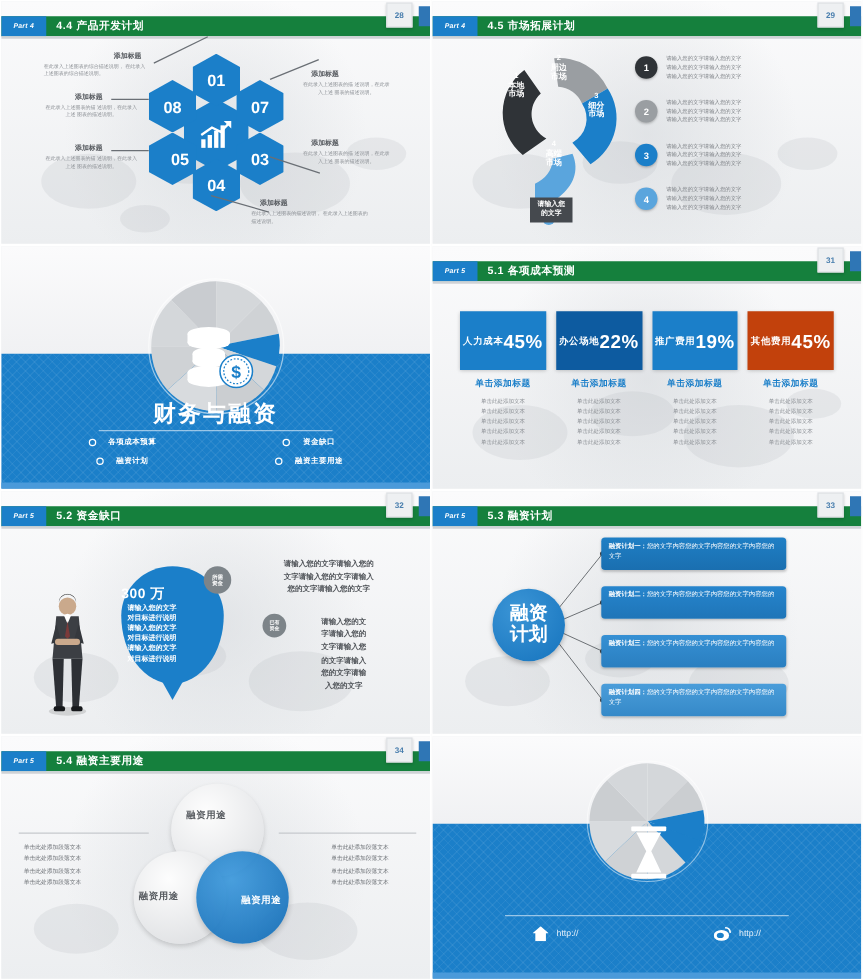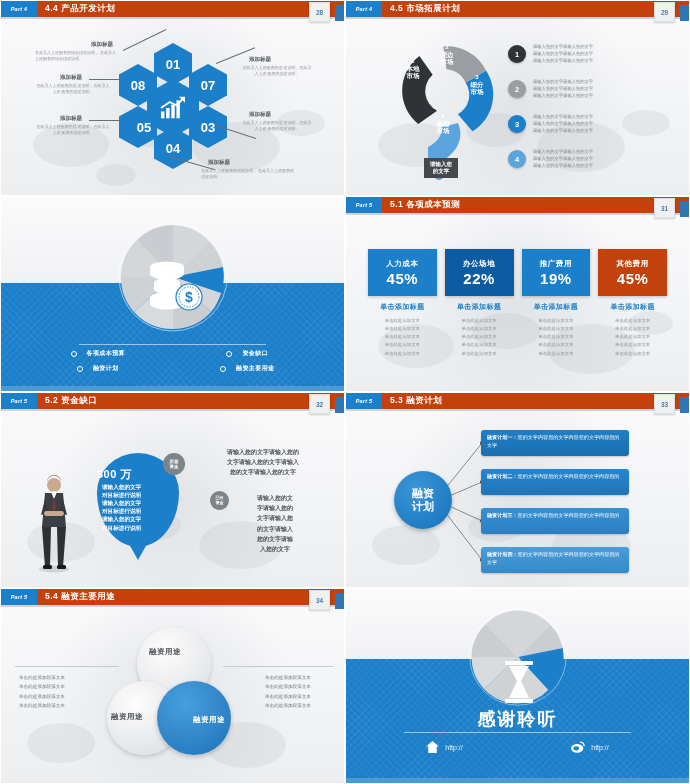--- a/index.html
+++ b/index.html
@@ -27,22 +27,22 @@
        linear-gradient(#fbfbfc,#eceef0);
   }
   
   .worldmap{
     position:absolute; left:0; right:0; bottom:0; height:120px;
     opacity:.22;
   }
 
   
   .hdr{
-    position:absolute;left:0;top:0;right:0;height:16px;
-    background:#c2410c;
+    position:absolute;left:0;top:12px;right:0;height:16px;
+    background:#15803d;
     display:flex;align-items:center;
   }
   .hdr:after{
     content:"";position:absolute;left:0;right:0;bottom:-2px;height:2px;background:#cfd2d6;
   }
   .hdr .part{
     background:#1b7fc9;color:#fff;
     font-size:5.5px;font-weight:bold;font-style:italic;
     height:16px;min-width:36px;
     display:flex;align-items:center;justify-content:center;
@@ -134,21 +134,21 @@
     display:grid;grid-template-columns:1fr 1fr;row-gap:6px;
   }
   .cov-item{ display:flex;align-items:center;justify-content:center;gap:10px; }
   .cov-o{ width:6px;height:6px;border:1.4px solid #fff;border-radius:50%; }
   .cov-l{ color:#fff;font-size:6px;font-weight:bold;letter-spacing:.4px; }
 
   
   .cards{ position:absolute;left:22px;right:22px;top:52px;display:flex;gap:8px; }
   .card{ flex:1; }
   .card .box{
-    height:47px;display:flex;flex-direction:column;align-items:center;justify-content:center;
+    height:47px;display:flex;align-items:center;justify-content:center;
     color:#fff;box-shadow:0 1px 3px rgba(0,0,0,.22);
   }
   .card .box .cl{ font-size:7.5px;font-weight:bold;letter-spacing:.6px; }
   .card .box .cv{ font-size:15px;font-weight:bold;margin-top:1px;letter-spacing:.5px; }
   .card .sub{ text-align:center;color:#1b7fc9;font-size:7px;font-weight:bold;margin-top:6px;letter-spacing:.4px; }
   .card .lines{ text-align:center;color:#8e9297;font-size:4.4px;line-height:1.85;margin-top:5px;white-space:pre-line; }
 
   
   .drop{
     position:absolute;border-radius:50% 50% 50% 50% / 42% 42% 58% 58%;
@@ -173,23 +173,24 @@
   }
   .sidepara{ position:absolute;font-size:6px;color:#4f5358;line-height:1.7;font-weight:bold; }
 
   
   .man{ position:absolute; }
 
   
   .hub{
     position:absolute;width:58px;height:58px;border-radius:50%;
     background:radial-gradient(circle at 35% 30%,#3b95d6,#1573bd);
-    color:#fff;font-size:11px;font-weight:bold;line-height:1.15;
+    color:#fff;font-size:15px;font-weight:bold;line-height:1.15;
     display:flex;flex-direction:column;align-items:center;justify-content:center;
     box-shadow:0 2px 4px rgba(0,0,0,.25);
+    font-family:Liberation Serif, serif;
   }
   .planbox{
     position:absolute;left:135px;width:148px;height:26px;border-radius:3px;
     color:#fff;padding:4px 6px;font-size:5.1px;line-height:1.5;
     box-shadow:0 1px 2px rgba(0,0,0,.2);
   }
   .planbox b{ font-size:5.1px; }
   .node{ position:absolute;width:4px;height:4px;border-radius:50%;background:#3a3f44; }
 
   
@@ -405,20 +406,21 @@
         <ellipse cx="26" cy="39" rx="17" ry="5.5"></ellipse>
           <rect x="9" y="39" width="34" height="6"></rect>
           <ellipse cx="26" cy="45" rx="17" ry="5.5"></ellipse>
         <circle cx="48" cy="38" r="13"></circle>
       </g>
       <circle cx="48" cy="38" r="13" fill="#fff" stroke="#1b7fc9" stroke-width="1.2"></circle>
       <circle cx="48" cy="38" r="10" fill="none" stroke="#1b7fc9" stroke-width="1" stroke-dasharray="1.4 1.4"></circle>
       <text x="48" y="43" font-size="14" font-weight="bold" fill="#1b7fc9" text-anchor="middle" font-family="Liberation Sans, sans-serif">$</text>
     </svg>
 
+    <div class="cover-title">财务与融资</div>
     <div class="cover-rule"></div>
     <div class="cover-items">
       <div class="cov-item">
           <span class="cov-o"></span>
           <span class="cov-l">各项成本预算</span>
         </div>
       <div class="cov-item">
           <span class="cov-o"></span>
           <span class="cov-l">资金缺口</span>
         </div>
@@ -675,21 +677,20 @@
       </g>
     </svg>
     <svg style="position:absolute;left:156px;top:72px;" width="34" height="42" viewBox="0 0 34 42">
       <g fill="#ffffff">
         <rect x="3" y="0" width="28" height="4" rx="1"></rect>
         <rect x="3" y="38" width="28" height="4" rx="1"></rect>
         <path d="M7 5 L27 5 L19 20 L27 37 L7 37 L15 20 Z"></path>
       </g>
     </svg>
 
-    <div class="cover-title" style="top:118px;">感谢聆听</div>
     <div class="cover-rule" style="top:143px;left:58px;right:58px;"></div>
 
     <div class="links">
       <div class="lk">
         <svg width="13" height="12" viewBox="0 0 14 13">
           <path d="M7 0 L14 6 L11.6 6 L11.6 13 L2.4 13 L2.4 6 L0 6 Z" fill="#ffffff"></path>
         </svg>
         <span>http://</span>
       </div>
       <div class="lk">

